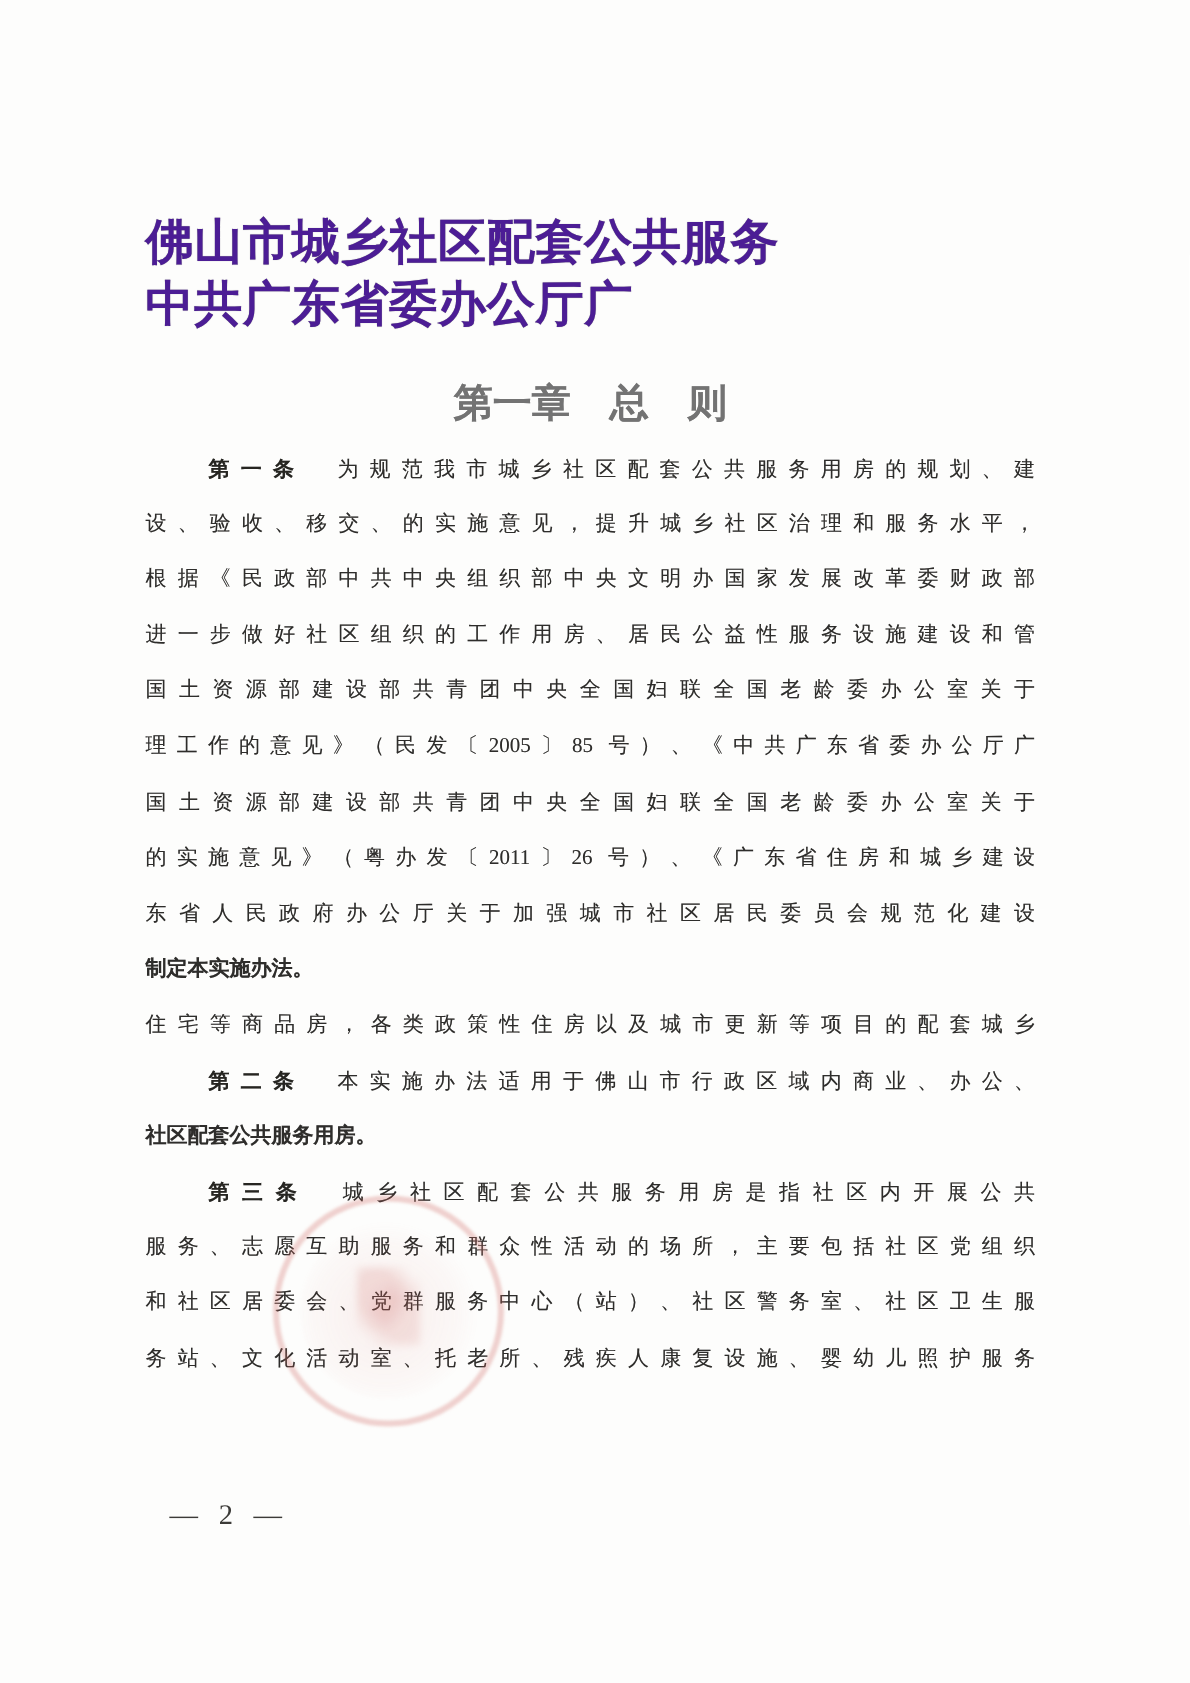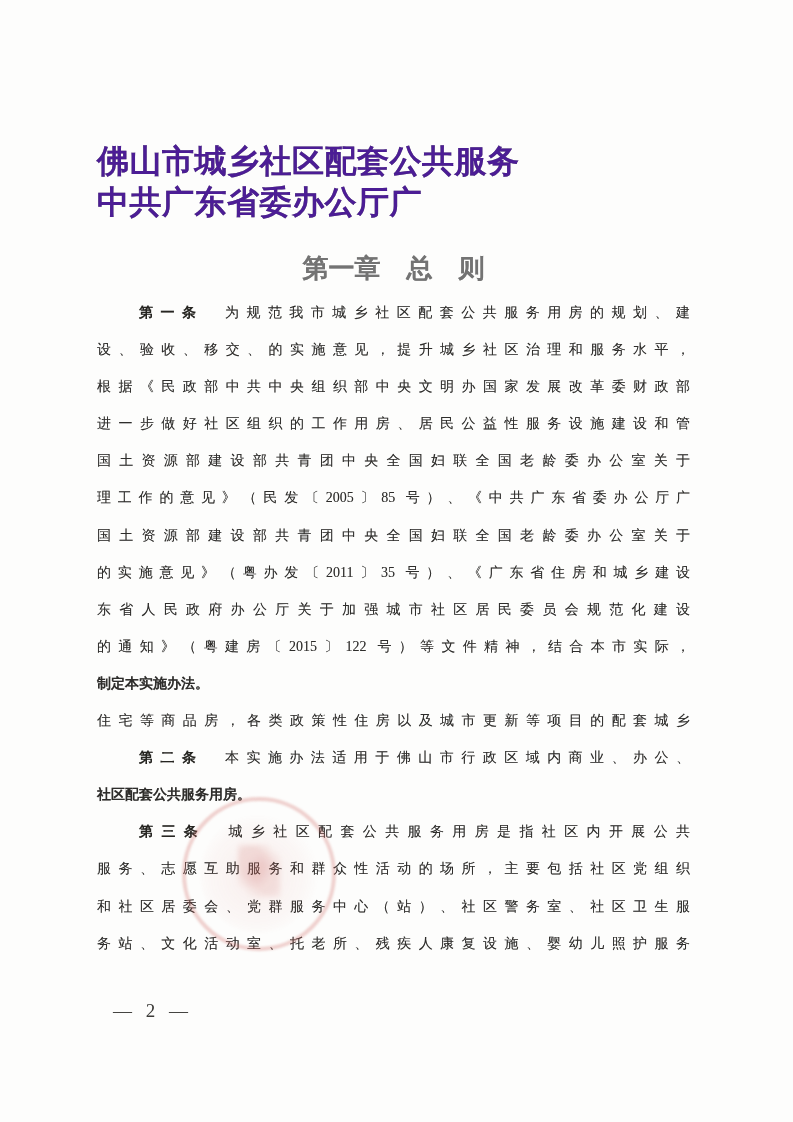--- a/index.html
+++ b/index.html
@@ -125,23 +125,22 @@
 
   <div class="body-text">
 
     <div class="text-line first"><b class="article-number">第一条</b><span>　为规范我市城乡社区配套公共服务用房的规划、建</span></div>
     <div class="text-line">设、验收、移交、的实施意见，提升城乡社区治理和服务水平，</div>
     <div class="text-line">根据《民政部中共中央组织部中央文明办国家发展改革委财政部</div>
     <div class="text-line">进一步做好社区组织的工作用房、居民公益性服务设施建设和管</div>
     <div class="text-line">国土资源部建设部共青团中央全国妇联全国老龄委办公室关于</div>
     <div class="text-line">理工作的意见》（民发〔2005〕85 号）、《中共广东省委办公厅广</div>
     <div class="text-line">国土资源部建设部共青团中央全国妇联全国老龄委办公室关于</div>
-    <div class="text-line">的实施意见》（粤办发〔2011〕35 号）、《广东省住房和城乡建设</div>
+    <div class="text-line">的实施意见》（粤办发〔2011〕26 号）、《广东省住房和城乡建设</div>
     <div class="text-line">东省人民政府办公厅关于加强城市社区居民委员会规范化建设</div>
-    <div class="text-line">的通知》（粤建房〔2015〕122 号）等文件精神，结合本市实际，</div>
     <div class="text-line last">制定本实施办法。</div>
 
     <div class="text-line">住宅等商品房，各类政策性住房以及城市更新等项目的配套城乡</div>
     <div class="text-line first"><b class="article-number">第二条</b><span>　本实施办法适用于佛山市行政区域内商业、办公、</span></div>
     <div class="text-line last">社区配套公共服务用房。</div>
 
     <div class="text-line first"><b class="article-number">第三条</b><span>　城乡社区配套公共服务用房是指社区内开展公共</span></div>
     <div class="text-line">服务、志愿互助服务和群众性活动的场所，主要包括社区党组织</div>
     <div class="text-line">和社区居委会、党群服务中心（站）、社区警务室、社区卫生服</div>
     <div class="text-line">务站、文化活动室、托老所、残疾人康复设施、婴幼儿照护服务</div>

